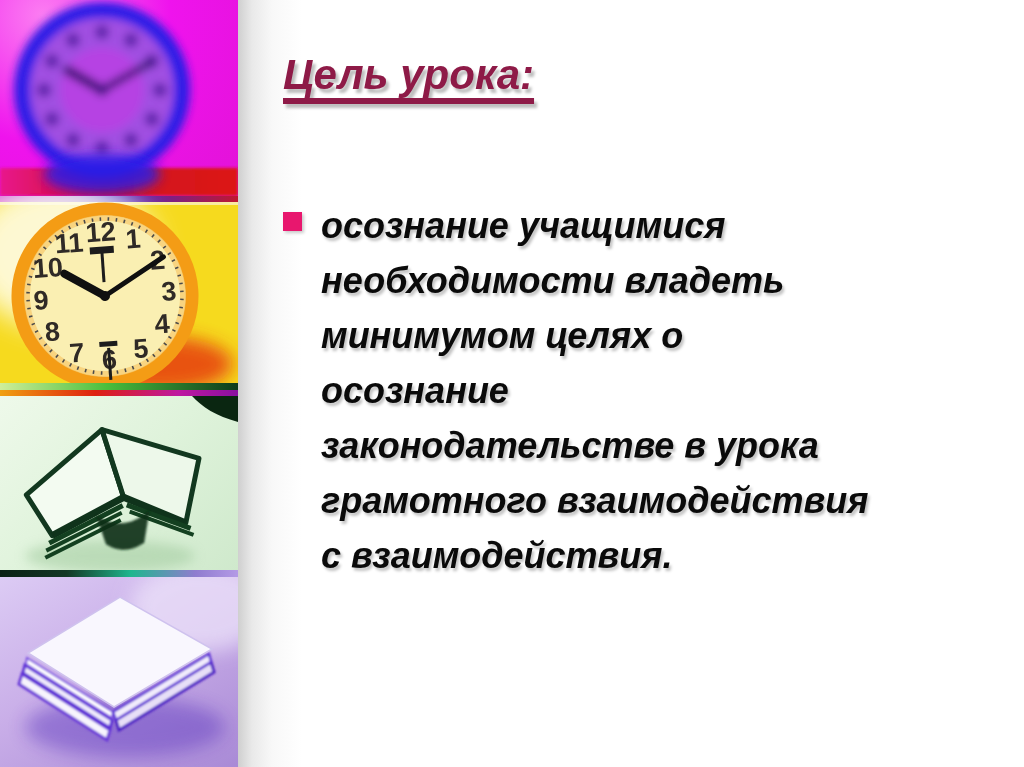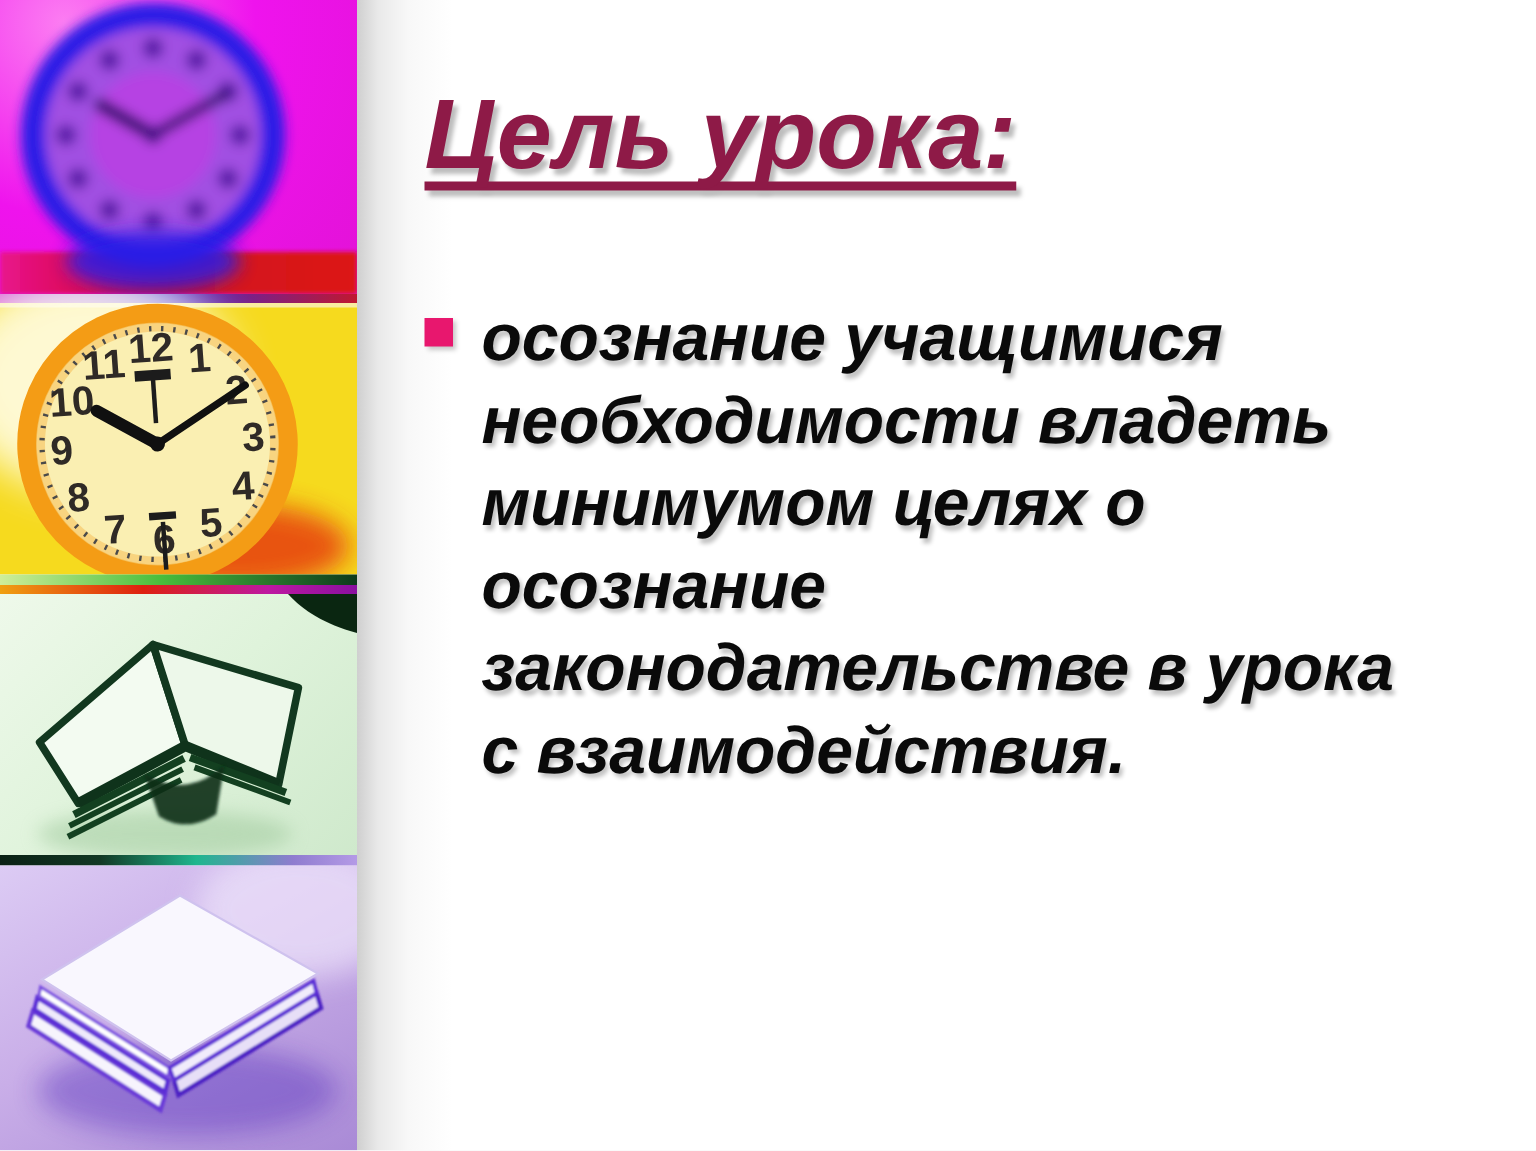--- a/index.html
+++ b/index.html
@@ -22,34 +22,34 @@
   #band-orange { top:390px; height:6px; background:linear-gradient(90deg,#f0a010 0%,#de2010 40%,#be18a0 75%,#8a10a0 100%); }
   #band-teal   { top:570px; height:7px; background:linear-gradient(90deg,#0a2014 0%,#123824 28%,#1fb68e 55%,#8f7ccf 82%,#b49ae6 100%); }
 
   
   .content {
     position:absolute; left:238px; top:0; right:0; bottom:0;
     background:linear-gradient(90deg,#cfcfcf 0px,#e9e9e9 14px,#f8f8f8 34px,#ffffff 64px);
   }
   .title {
     position:absolute; left:45px; top:50px;
-    font-size:66px; font-weight:bold; font-style:italic; line-height:1.2;
+    font-size:42px; font-weight:bold; font-style:italic; line-height:1.2;
     color:#8e1a47; white-space:nowrap;
     text-decoration:underline; text-decoration-thickness:6px;
     text-underline-offset:9px; text-decoration-skip-ink:none;
     text-shadow:3px 4px 3px #bdbdbd;
   }
   .bullet-row { position:absolute; left:45px; top:198px; display:flex; }
   .bullet-square {
     flex:0 0 auto; width:19px; height:19px; margin-top:14px;
     background:#e8176e; box-shadow:2px 2px 3px #c9c9c9;
   }
   .bullet-text {
     margin-left:19px; color:#0a0a0a;
-    font-size:44px; font-weight:bold; font-style:italic; line-height:55px;
+    font-size:36px; font-weight:bold; font-style:italic; line-height:55px;
     text-shadow:2px 3px 3px #c2c2c2;
   }
   .bullet-text .line { white-space:nowrap; }
 
   .cnum { font-family:"Liberation Sans", sans-serif; font-size:27px; font-weight:bold; fill:#2f2a26; }
 </style>
 </head>
 <body>
 
 <div class="slide">
@@ -215,18 +215,19 @@
     <h1 class="title" style="margin:0;">Цель урока:</h1>
 
     <div class="bullet-row">
       <div class="bullet-square"></div>
       <div class="bullet-text">
         <div class="line">осознание учащимися</div>
         <div class="line">необходимости владеть</div>
         <div class="line">минимумом целях о</div>
         <div class="line">осознание</div>
         <div class="line">законодательстве в урока</div>
+        <div class="line">грамотного взаимодействия</div>
         <div class="line">с взаимодействия.</div>
       </div>
     </div>
   </div>
 
 </div>
 
 </body></html>

